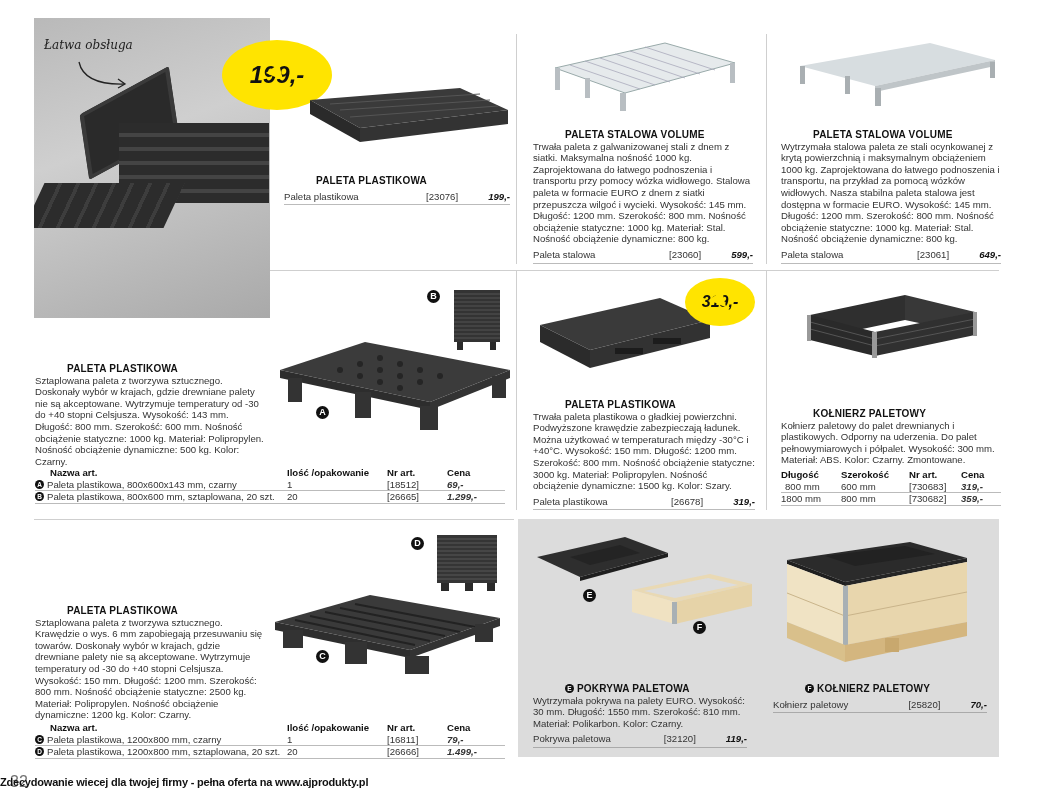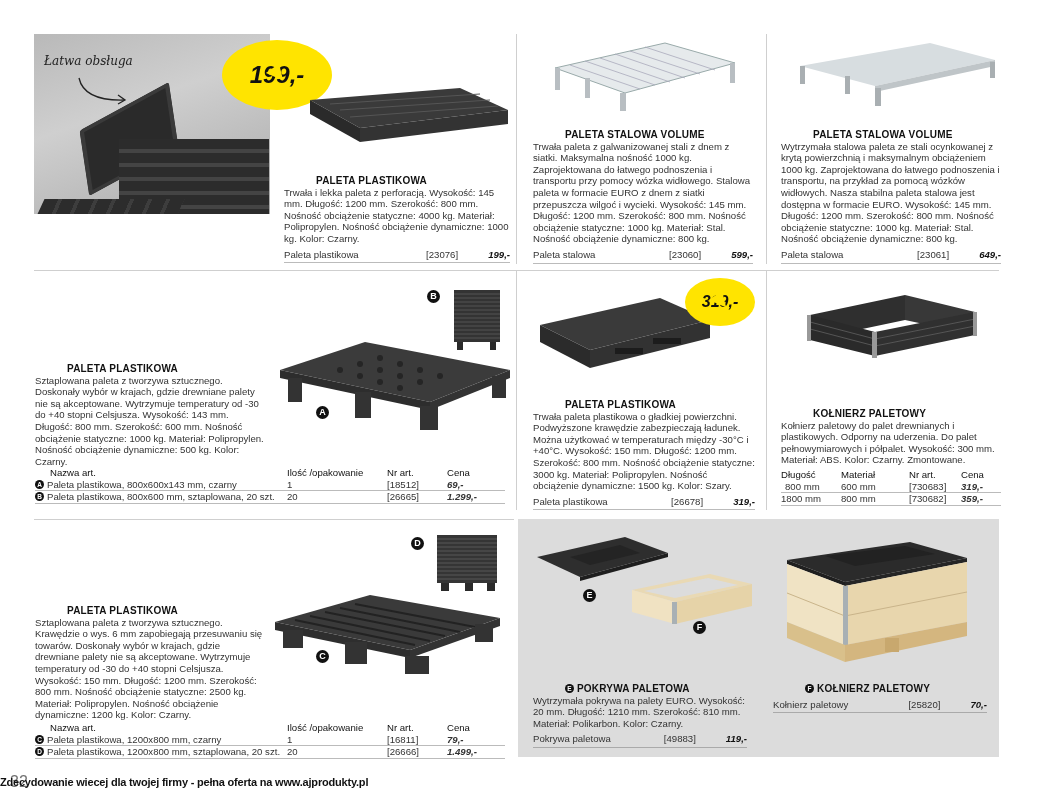--- a/index.html
+++ b/index.html
@@ -11,37 +11,37 @@
   .price-row { display: flex; justify-content: space-between; border-bottom: 1px solid #bbb; padding-bottom: 2px; margin-top: 4px; color: #333; }
   .price-row .nr { margin-left: auto; margin-right: 30px; }
   .price { font-weight: bold; font-style: italic; color: #111; }
   .vline { position: absolute; width: 1px; background: #cfcfcf; }
   .hline { position: absolute; height: 1px; background: #cfcfcf; }
   .bubble { position: absolute; background: #ffe400; border-radius: 50%; display: flex; align-items: center; justify-content: center; font-weight: bold; font-style: italic; color: #111; }
   .bubble::after { content: ""; position: absolute; width: 0; height: 0; border-left: 10px solid transparent; border-right: 6px solid transparent; border-top: 16px solid #ffe400; transform: rotate(-35deg); }
   .badge { position: absolute; width: 13px; height: 13px; border-radius: 50%; background: #111; color: #fff; font-weight: bold; font-size: 9px; line-height: 13px; text-align: center; }
   .mini-badge { display: inline-block; width: 9px; height: 9px; border-radius: 50%; background: #111; color: #fff; font-size: 6.5px; line-height: 9px; text-align: center; font-weight: bold; vertical-align: 1px; margin-right: 3px; }
   table.spec { border-collapse: collapse; width: 100%; }
-  table.spec th { font-weight: normal; color: #111; text-align: left; padding: 0; font-size: 9.6px; }
+  table.spec th { font-weight: bold; color: #111; text-align: left; padding: 0; font-size: 9.6px; }
   table.spec td { padding: 0; color: #333; font-size: 9.6px; }
   table.spec tr.row td { border-bottom: 1px solid #bbb; }
   .r { text-align: left; margin-top: 21px; }
   svg { display: block; }
 </style>
 </head>
 <body>
 
 <div class="vline" style="left:516px; top:34px; height:230px;"></div>
 <div class="vline" style="left:766px; top:34px; height:230px;"></div>
 <div class="hline" style="left:34px; top:270px; width:965px;"></div>
 <div class="vline" style="left:516px; top:270px; height:240px;"></div>
 <div class="vline" style="left:766px; top:270px; height:240px;"></div>
 <div class="hline" style="left:34px; top:519px; width:480px;"></div>
 
-<div class="abs" style="left:34px; top:34px; width:236px; height:180px; background:linear-gradient(160deg,#b9b9b9 0%,#cfcfcf 40%,#a9a9a9 100%); overflow:hidden;">
+<div class="abs" style="left:34px; top:18px; width:236px; height:300px; background:linear-gradient(160deg,#b9b9b9 0%,#cfcfcf 40%,#a9a9a9 100%); overflow:hidden;">
   <div class="abs" style="left:10px; top:22px; font-family:'DejaVu Serif',serif; font-style:italic; font-size:12px; color:#222;">Łatwa obsługa</div>
   <svg class="abs" style="left:40px; top:42px;" width="60" height="30" viewBox="0 0 60 30">
       <path d="M5 2 Q10 25 50 24" stroke="#222" stroke-width="1.3" fill="none"></path>
       <path d="M44 19 L51 24 L44 28" stroke="#222" stroke-width="1.3" fill="none"></path>
     </svg>
 
   <div class="abs" style="left:50px; top:70px; width:90px; height:70px; background:#2a2a2a; transform:skewY(-22deg) rotate(-8deg); border-radius:3px; box-shadow:inset 0 0 0 4px #3a3a3a;"></div>
   <div class="abs" style="left:85px; top:105px; width:150px; height:80px; background:repeating-linear-gradient(180deg,#2c2c2c 0 10px,#444 10px 14px);"></div>
   <div class="abs" style="left:0px; top:165px; width:140px; height:45px; background:repeating-linear-gradient(90deg,#2c2c2c 0 14px,#3d3d3d 14px 18px); transform:skewX(-25deg);"></div>
 </div>
@@ -56,21 +56,20 @@
   <polygon points="70,48 218,30 218,44 70,62" fill="#333"></polygon>
   <g stroke="#555" stroke-width="1">
       <line x1="40" y1="24" x2="190" y2="14"></line>
       <line x1="50" y1="30" x2="200" y2="20"></line>
       <line x1="60" y1="37" x2="208" y2="26"></line>
     </g>
 </svg>
 
 <div class="abs" style="left:284px; top:175px; width:226px;">
   <div class="title">PALETA PLASTIKOWA</div>
-  <div class="desc">Trwała i lekka paleta z perforacją. Wysokość: 145 mm. Długość: 1200 mm. Szerokość: 800 mm. Nośność obciążenie statyczne: 4000 kg. Materiał: Polipropylen. Nośność obciążenie dynamiczne: 1000 kg. Kolor: Czarny.</div>
   <div class="price-row">
     <span>Paleta plastikowa</span>
     <span class="nr">[23076]</span>
     <span class="price">199,-</span>
   </div>
 </div>
 
 <svg class="abs" style="left:550px; top:38px;" width="200" height="75" viewBox="0 0 200 75">
   <polygon points="5,30 115,5 185,25 75,55" fill="#e6eaec" stroke="#9aa" stroke-width="1"></polygon>
   <g stroke="#aab" stroke-width="0.8">
@@ -238,21 +237,21 @@
   <table class="spec" style="margin-top:3px;">
     <colgroup>
         <col style="width:60px">
         <col style="width:68px">
         <col style="width:52px">
         <col style="width:40px">
       </colgroup>
     <tbody>
         <tr>
       <th>Długość</th>
-      <th>Materiał</th>
+      <th>Szerokość</th>
       <th class="r">Nr art.</th>
       <th class="r">Cena</th>
     </tr>
     <tr class="row">
       <td style="padding-left:4px;">800 mm</td>
       <td>600 mm</td>
       <td class="r">[730683]</td>
       <td class="r price">319,-</td>
     </tr>
     <tr class="row">
@@ -368,24 +367,24 @@
   <rect x="58" y="46" width="5" height="60" fill="#a8b0b4"></rect>
   <polygon points="2,82 60,105 60,122 2,98" fill="#d9c08b"></polygon>
   <polygon points="60,105 182,82 182,96 60,122" fill="#d4b67f"></polygon>
   <rect x="100" y="98" width="14" height="14" fill="#c8a86e"></rect>
 </svg>
 
 <div class="abs" style="left:533px; top:683px; width:214px;">
   <div class="title">
     <span class="mini-badge">E</span><span>POKRYWA PALETOWA</span>
   </div>
-  <div class="desc">Wytrzymała pokrywa na palety EURO. Wysokość: 20 mm. Długość: 1210 mm. Szerokość: 810 mm. Materiał: Polikarbon. Kolor: Czarny.</div>
+  <div class="desc">Wytrzymała pokrywa na palety EURO. Wysokość: 30 mm. Długość: 1550 mm. Szerokość: 810 mm. Materiał: Polikarbon. Kolor: Czarny.</div>
   <div class="price-row" style="border-bottom-color:#aaa;">
     <span>Pokrywa paletowa</span>
-    <span class="nr">[49883]</span>
+    <span class="nr">[32120]</span>
     <span class="price">119,-</span>
   </div>
 </div>
 
 <div class="abs" style="left:773px; top:683px; width:214px;">
   <div class="title">
     <span class="mini-badge">F</span><span>KOŁNIERZ PALETOWY</span>
   </div>
   <div class="price-row" style="border-bottom-color:#aaa;">
     <span>Kołnierz paletowy</span>

